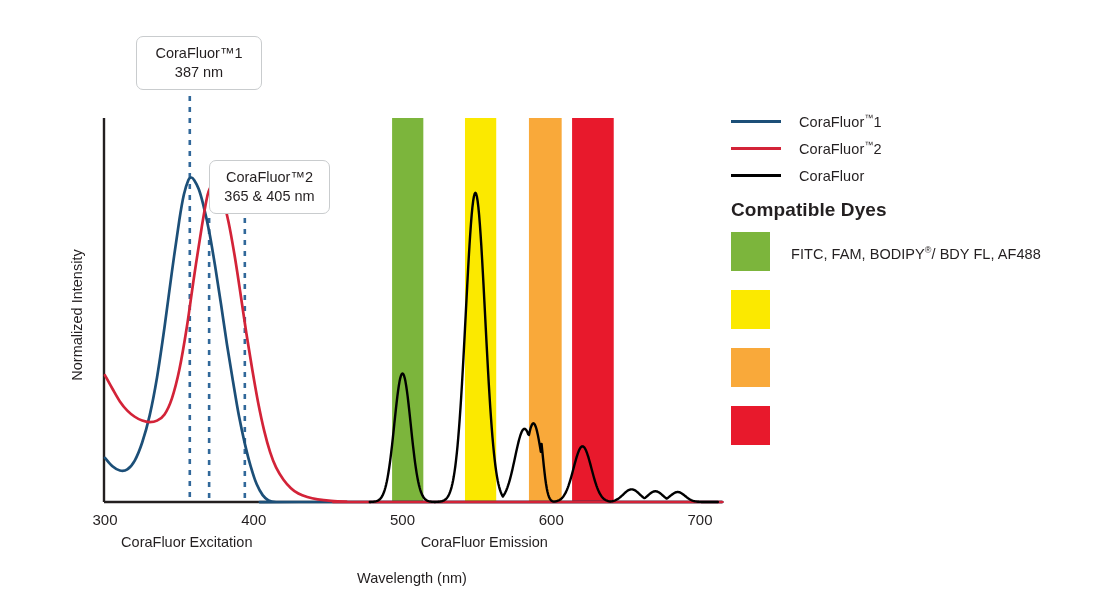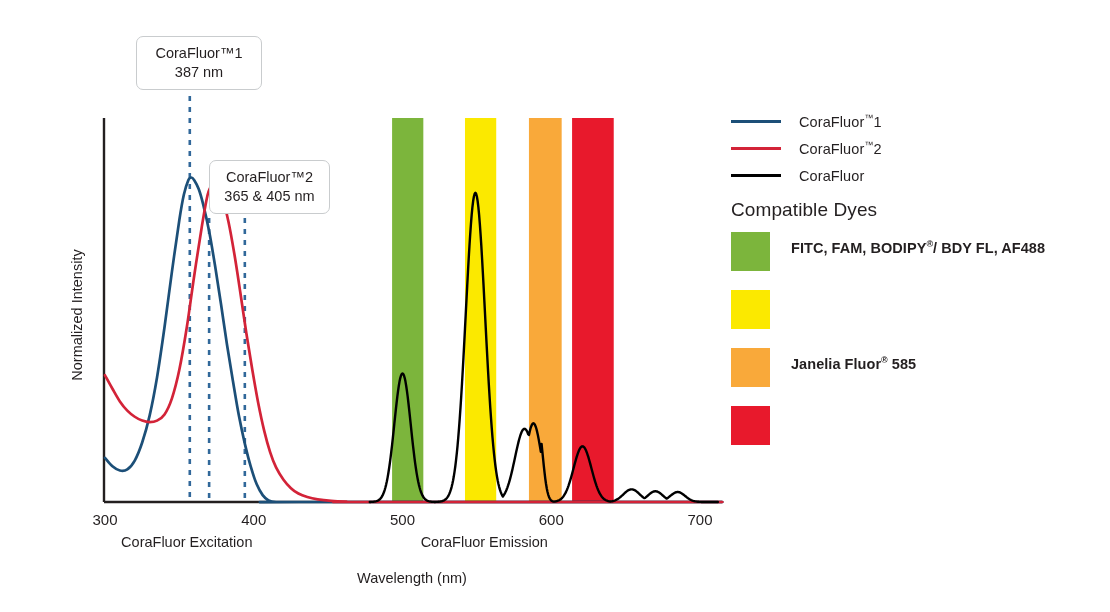--- a/index.html
+++ b/index.html
@@ -68,26 +68,26 @@
   .curve-swatch{
     width:50px;height:2.5px;flex:0 0 50px;margin-right:18px;margin-left:1px;
   }
   .curve-label{
     font-size:14.5px;color:#231f20;letter-spacing:.1px;
   }
   .curve-label sup{font-size:9px;vertical-align:super;line-height:0;}
 
   #dyes-heading{
     position:absolute;left:1px;top:199px;
-    font-size:19px;font-weight:normal;color:#231f20;letter-spacing:.1px;
+    font-size:19px;font-weight:bold;color:#231f20;letter-spacing:.1px;
   }
 
   #dyes-list{position:absolute;left:0px;top:232px;width:376px;}
   .dye-row{
-    display:flex;align-items:flex-start;margin-bottom:19px;font-weight:bold;
+    display:flex;align-items:center;margin-bottom:19px;
   }
   .dye-swatch{
     width:39px;height:39px;flex:0 0 39px;margin-right:21px;margin-left:1px;
   }
   .dye-label{
     font-size:14.5px;color:#231f20;line-height:1.32;padding-top:7px;
     letter-spacing:.05px;
   }
   .dye-label sup{font-size:9px;vertical-align:super;line-height:0;}
   .dye-label .ln{display:block;}
@@ -167,23 +167,20 @@
           <div class="dye-swatch" style="background: rgb(124, 181, 60);"></div>
           <div class="dye-label">
             <span class="ln">FITC, FAM, BODIPY<sup>®</sup>/ BDY FL, AF488</span>
           </div>
         </div>
         <div class="dye-row">
           <div class="dye-swatch" style="background: rgb(251, 233, 0);"></div>
         </div>
         <div class="dye-row">
           <div class="dye-swatch" style="background: rgb(249, 169, 58);"></div>
-          <div class="dye-label">
-            <span class="ln">Janelia Fluor<sup>®</sup> 585</span>
-          </div>
         </div>
         <div class="dye-row">
           <div class="dye-swatch" style="background: rgb(232, 25, 44);"></div>
         </div>
       </div>
 
   </div>
 </div>
 
 </body></html>

